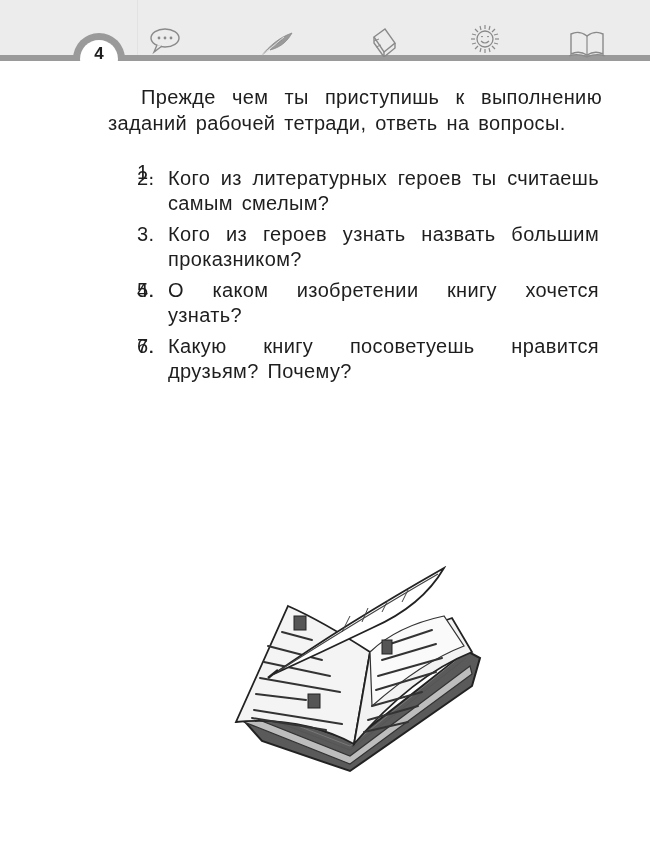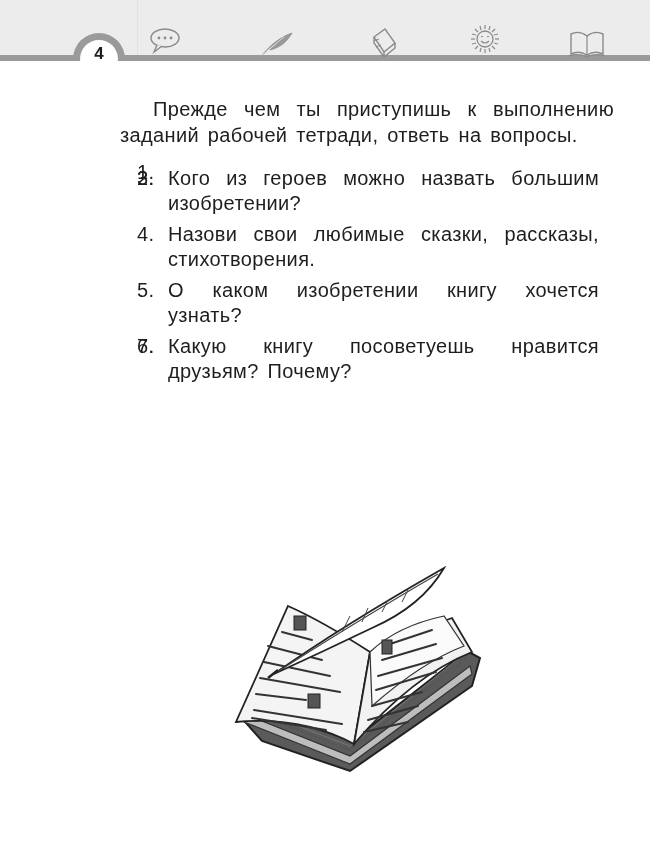--- a/index.html
+++ b/index.html
@@ -186,36 +186,36 @@
 
 <span class="hicon" style="left:568px; top:30px;">
   <svg width="38" height="28" viewBox="0 0 38 28">
     <path d="M3 4 Q11 0 19 6 Q27 0 35 4 L35 24 Q27 20 19 25 Q11 20 3 24 Z" fill="none" stroke="#8a8a8a" stroke-width="1.4"></path>
     <path d="M19 6 L19 25" stroke="#8a8a8a" stroke-width="1.2"></path>
     <path d="M1 26 Q10 23 19 27 Q28 23 37 26" fill="none" stroke="#8a8a8a" stroke-width="1.2"></path>
   </svg>
 </span>
 
 <div class="content">
-  <p class="intro" style="margin:16px;">Прежде чем ты приступишь к выполнению заданий рабочей тетради, ответь на вопросы.</p>
+  <p class="intro" style="margin:4px;">Прежде чем ты приступишь к выполнению заданий рабочей тетради, ответь на вопросы.</p>
 
   <ol class="q-list">
     <li class="q-item">
       <span class="q-num">1.</span>
     </li>
     <li class="q-item">
       <span class="q-num">2.</span>
+      <span>Кого из литературных героев ты считаешь самым смелым?</span>
     </li>
     <li class="q-item">
       <span class="q-num">3.</span>
-      <span>Кого из героев можно назвать большим изобретении?</span>
+      <span>Кого из героев узнать назвать большим проказником?</span>
     </li>
     <li class="q-item">
       <span class="q-num">4.</span>
-      <span>Назови свои любимые сказки, рассказы, стихотворения.</span>
     </li>
     <li class="q-item">
       <span class="q-num">5.</span>
       <span>О каком изобретении книгу хочется узнать?</span>
     </li>
     <li class="q-item">
       <span class="q-num">6.</span>
     </li>
     <li class="q-item">
       <span class="q-num">7.</span>

